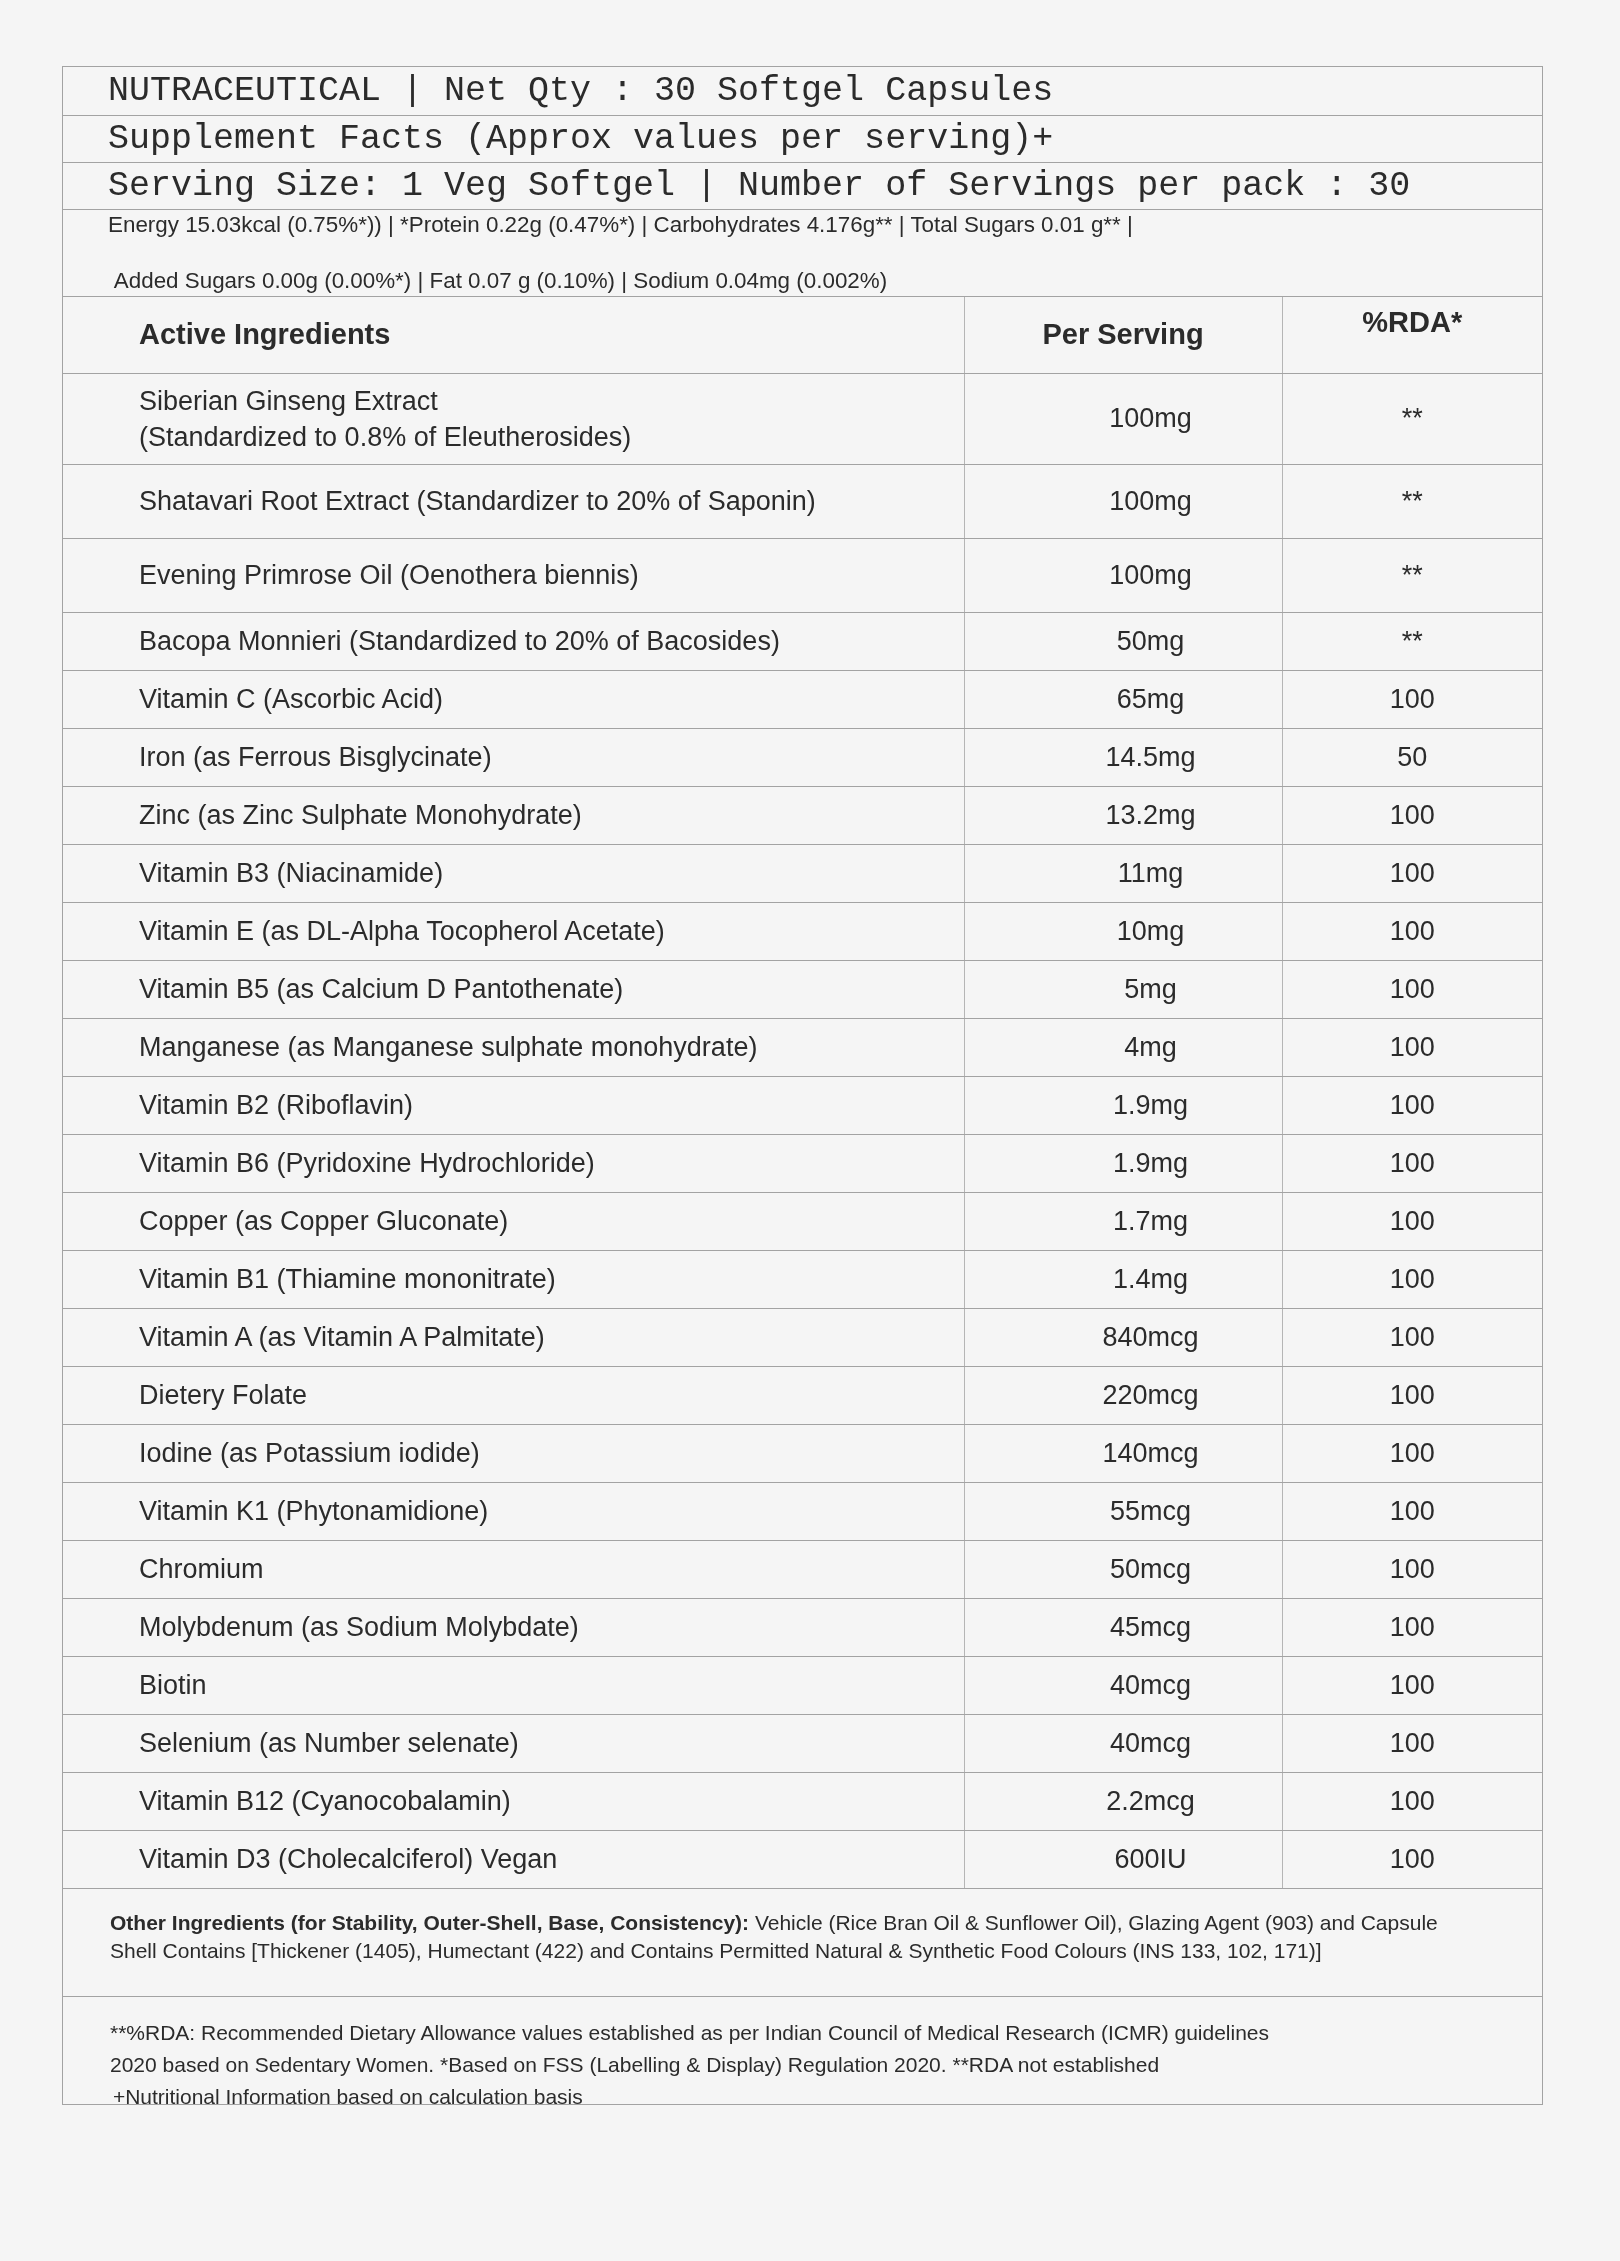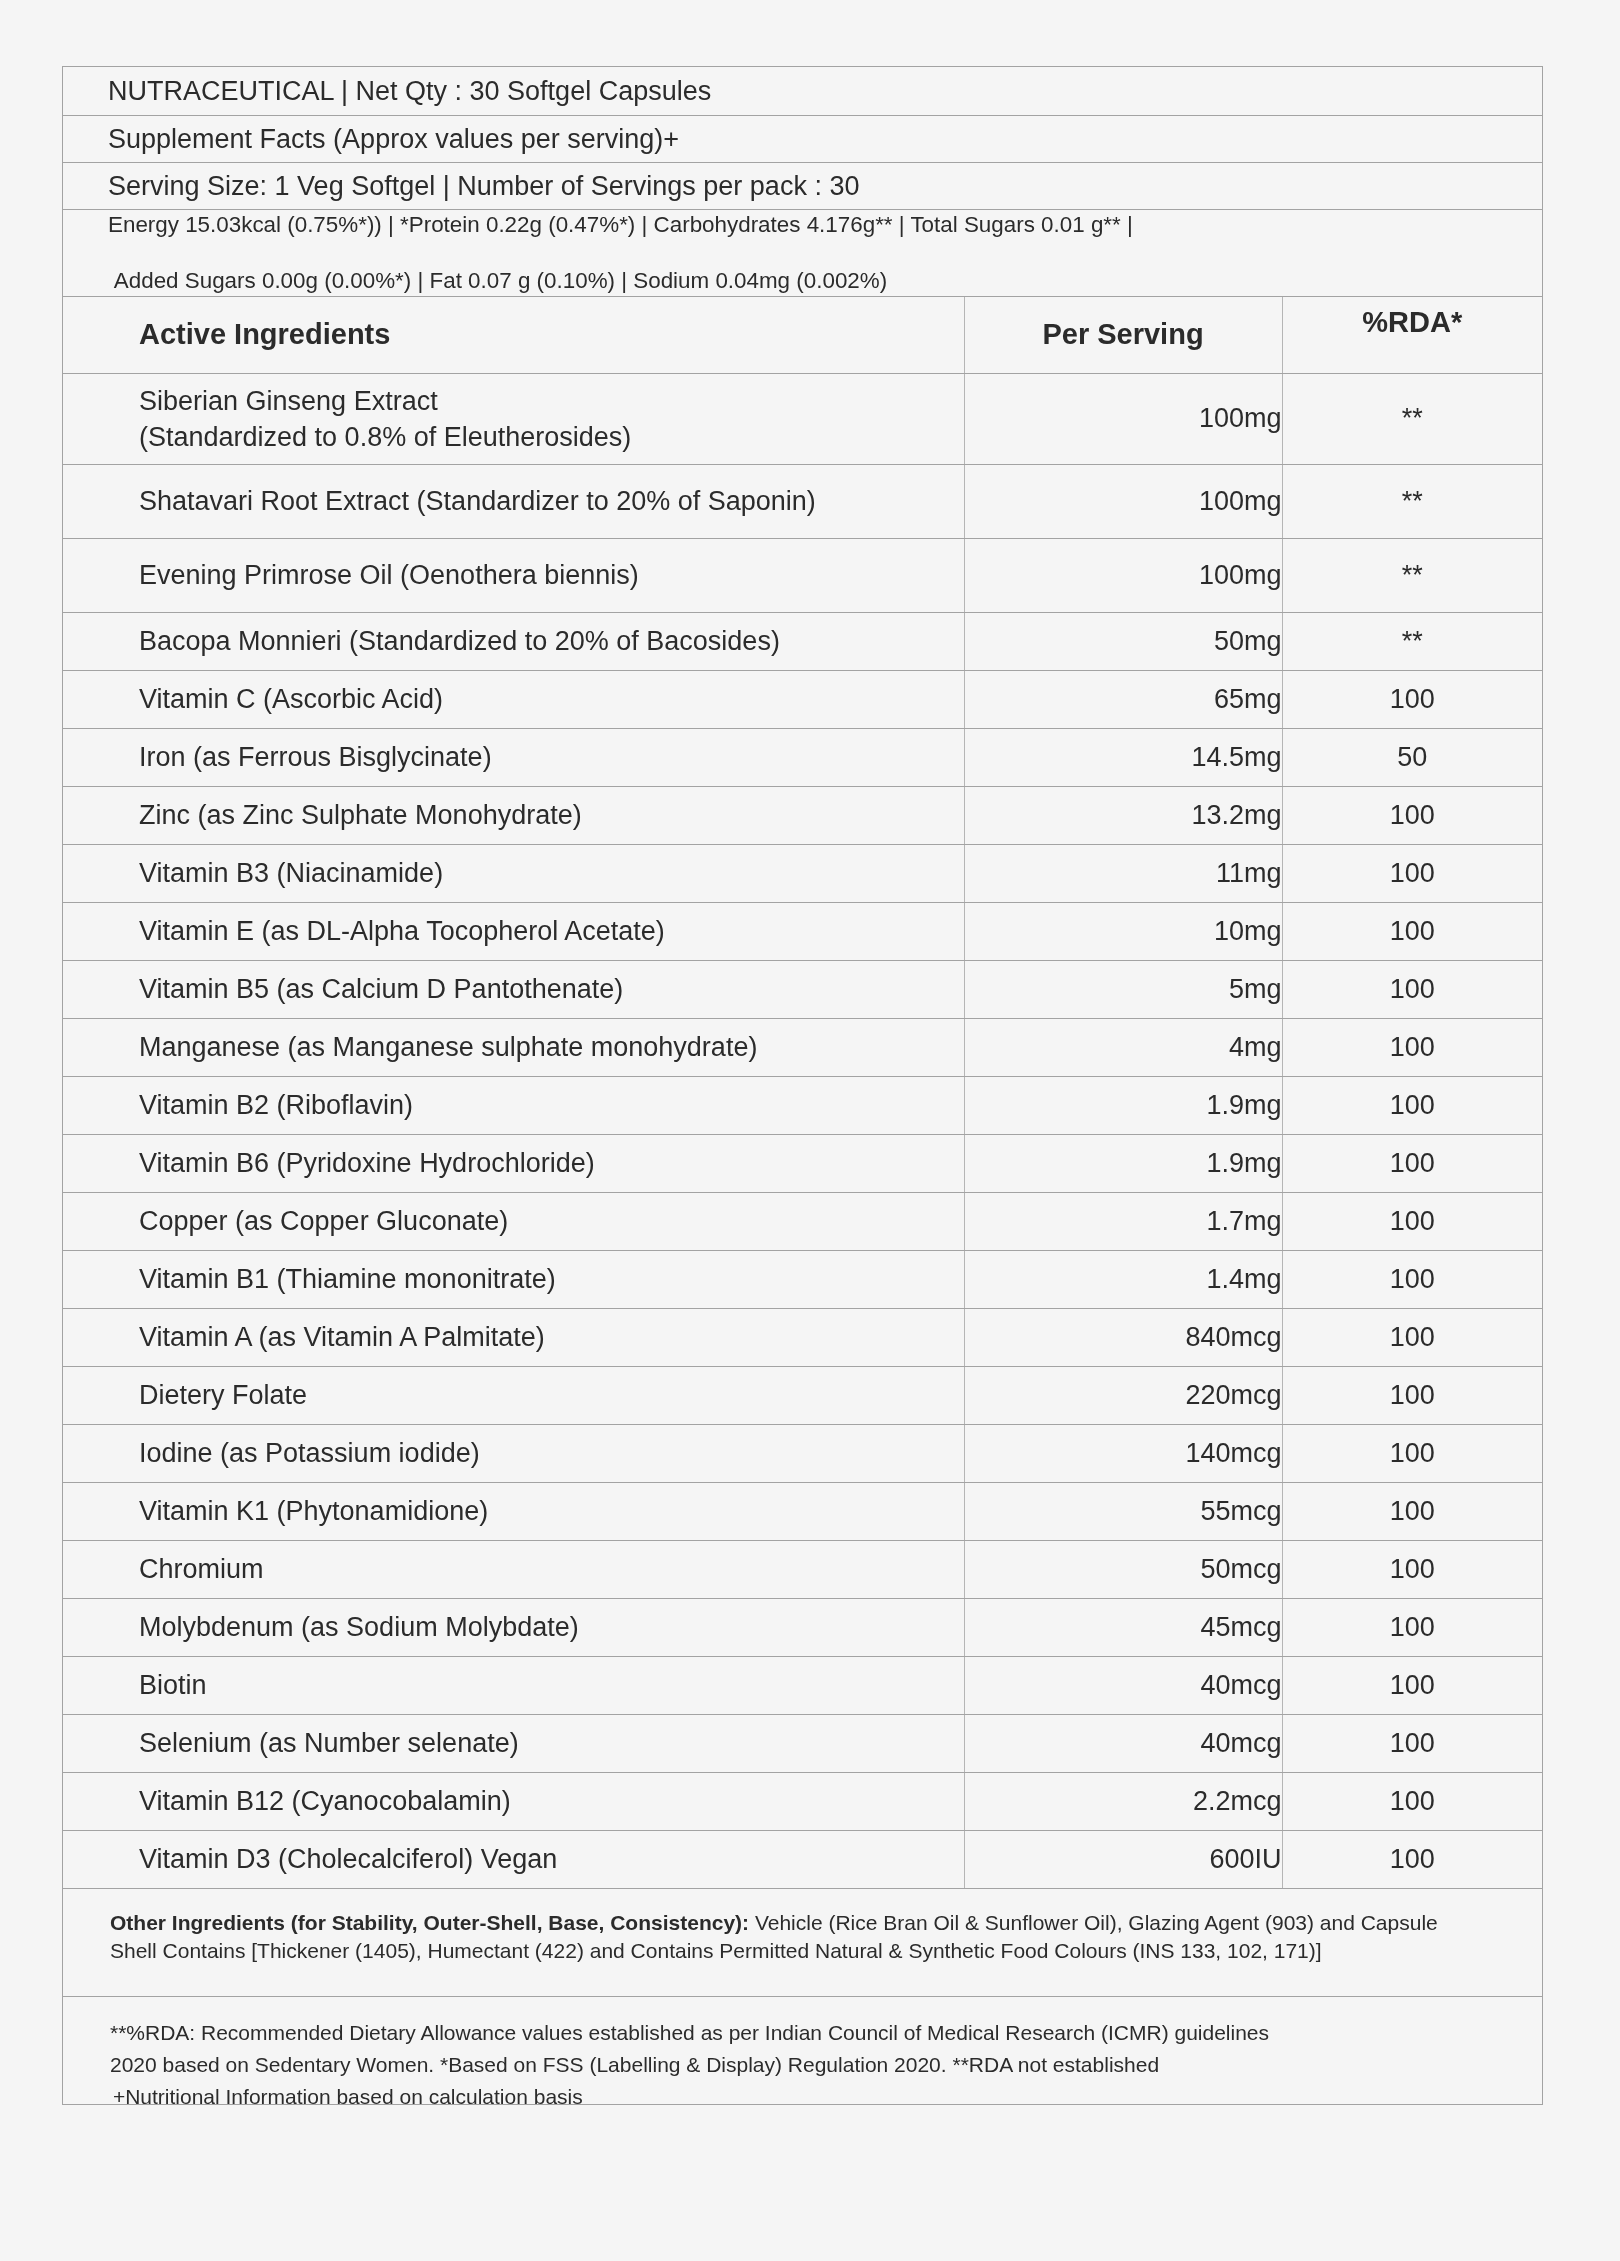--- a/index.html
+++ b/index.html
@@ -17,21 +17,22 @@
       width: 1481px;
       border: 1.5px solid #a3a3a3;
       box-sizing: border-box;
       background: #f5f5f5;
     }
     .row-line { border-bottom: 1.5px solid #a3a3a3; box-sizing: border-box; }
     .head-row {
       height: 49px;
       display: flex; align-items: center;
       padding-left: 45px;
-      font-size: 27px;
+      font-size: 35px;
+      font-family: Liberation Mono, monospace;
     }
     .head-row.r2 { height: 47px; }
     .head-row.r3 { height: 47px; }
     .nutri-row {
       height: 87px;
       padding-left: 45px;
       font-size: 22.4px;
       display: flex; flex-direction: column; justify-content: space-between;
       line-height: 30px;
     }
@@ -54,21 +55,21 @@
     table.ing th {
       height: 67px;
       font-weight: bold;
       font-size: 29px;
     }
     table.ing th.h1 { text-align: left; padding-left: 76px; }
     table.ing th.h2 { text-align: center; }
     table.ing th.h3 { text-align: center; vertical-align: top; padding-top: 8.7px; }
     table.ing td { height: 57px; }
     table.ing td.name { padding-left: 76px; line-height: 36px; }
-    table.ing td.amt { text-align: right; padding-left: 55px; }
+    table.ing td.amt { text-align: center; padding-left: 55px; }
     table.ing td.rda { text-align: center; }
     table.ing tr.tall td { height: 90px; }
     table.ing tr.mid td { height: 73px; }
     .other {
       padding: 20.4px 0 0 47px;
       height: 108px;
       box-sizing: border-box;
       font-size: 21px;
       line-height: 28px;
       padding-right: 58px;

